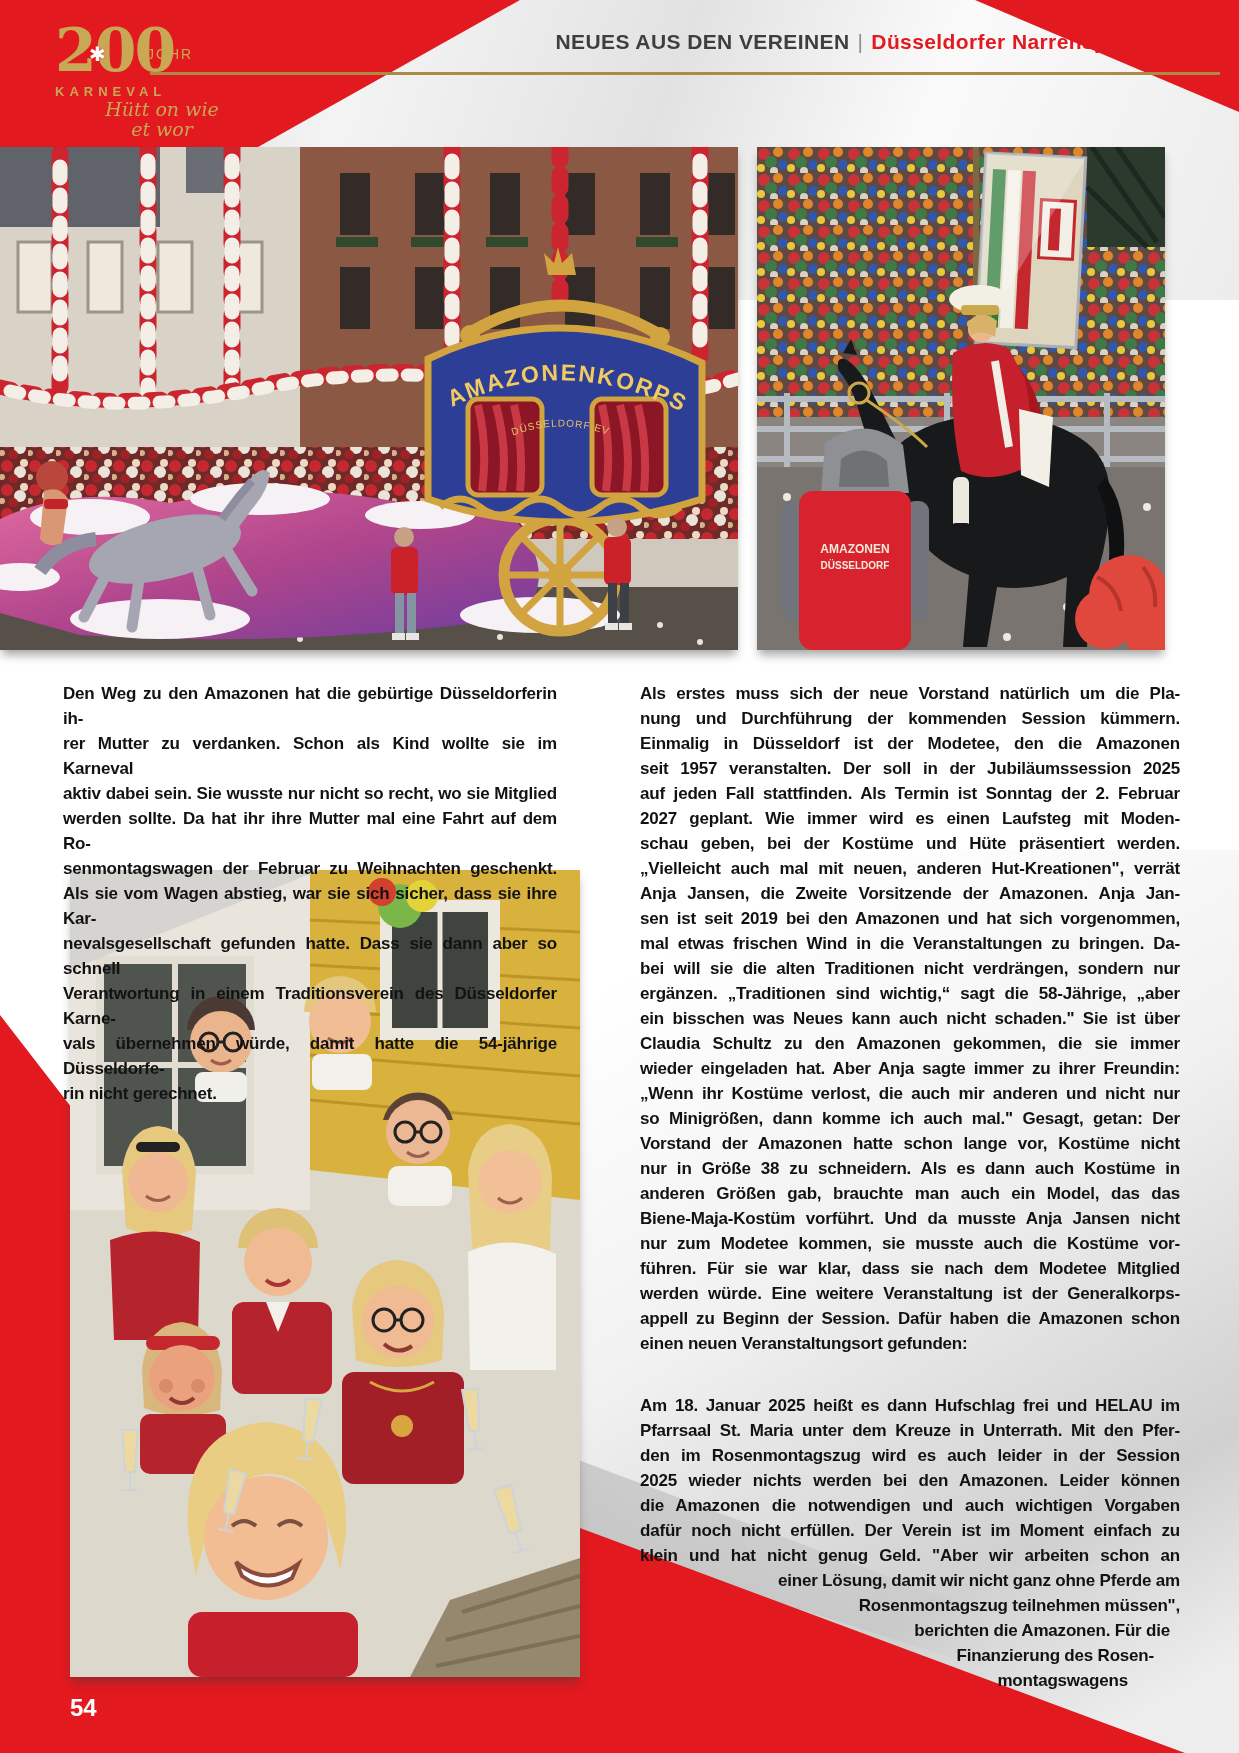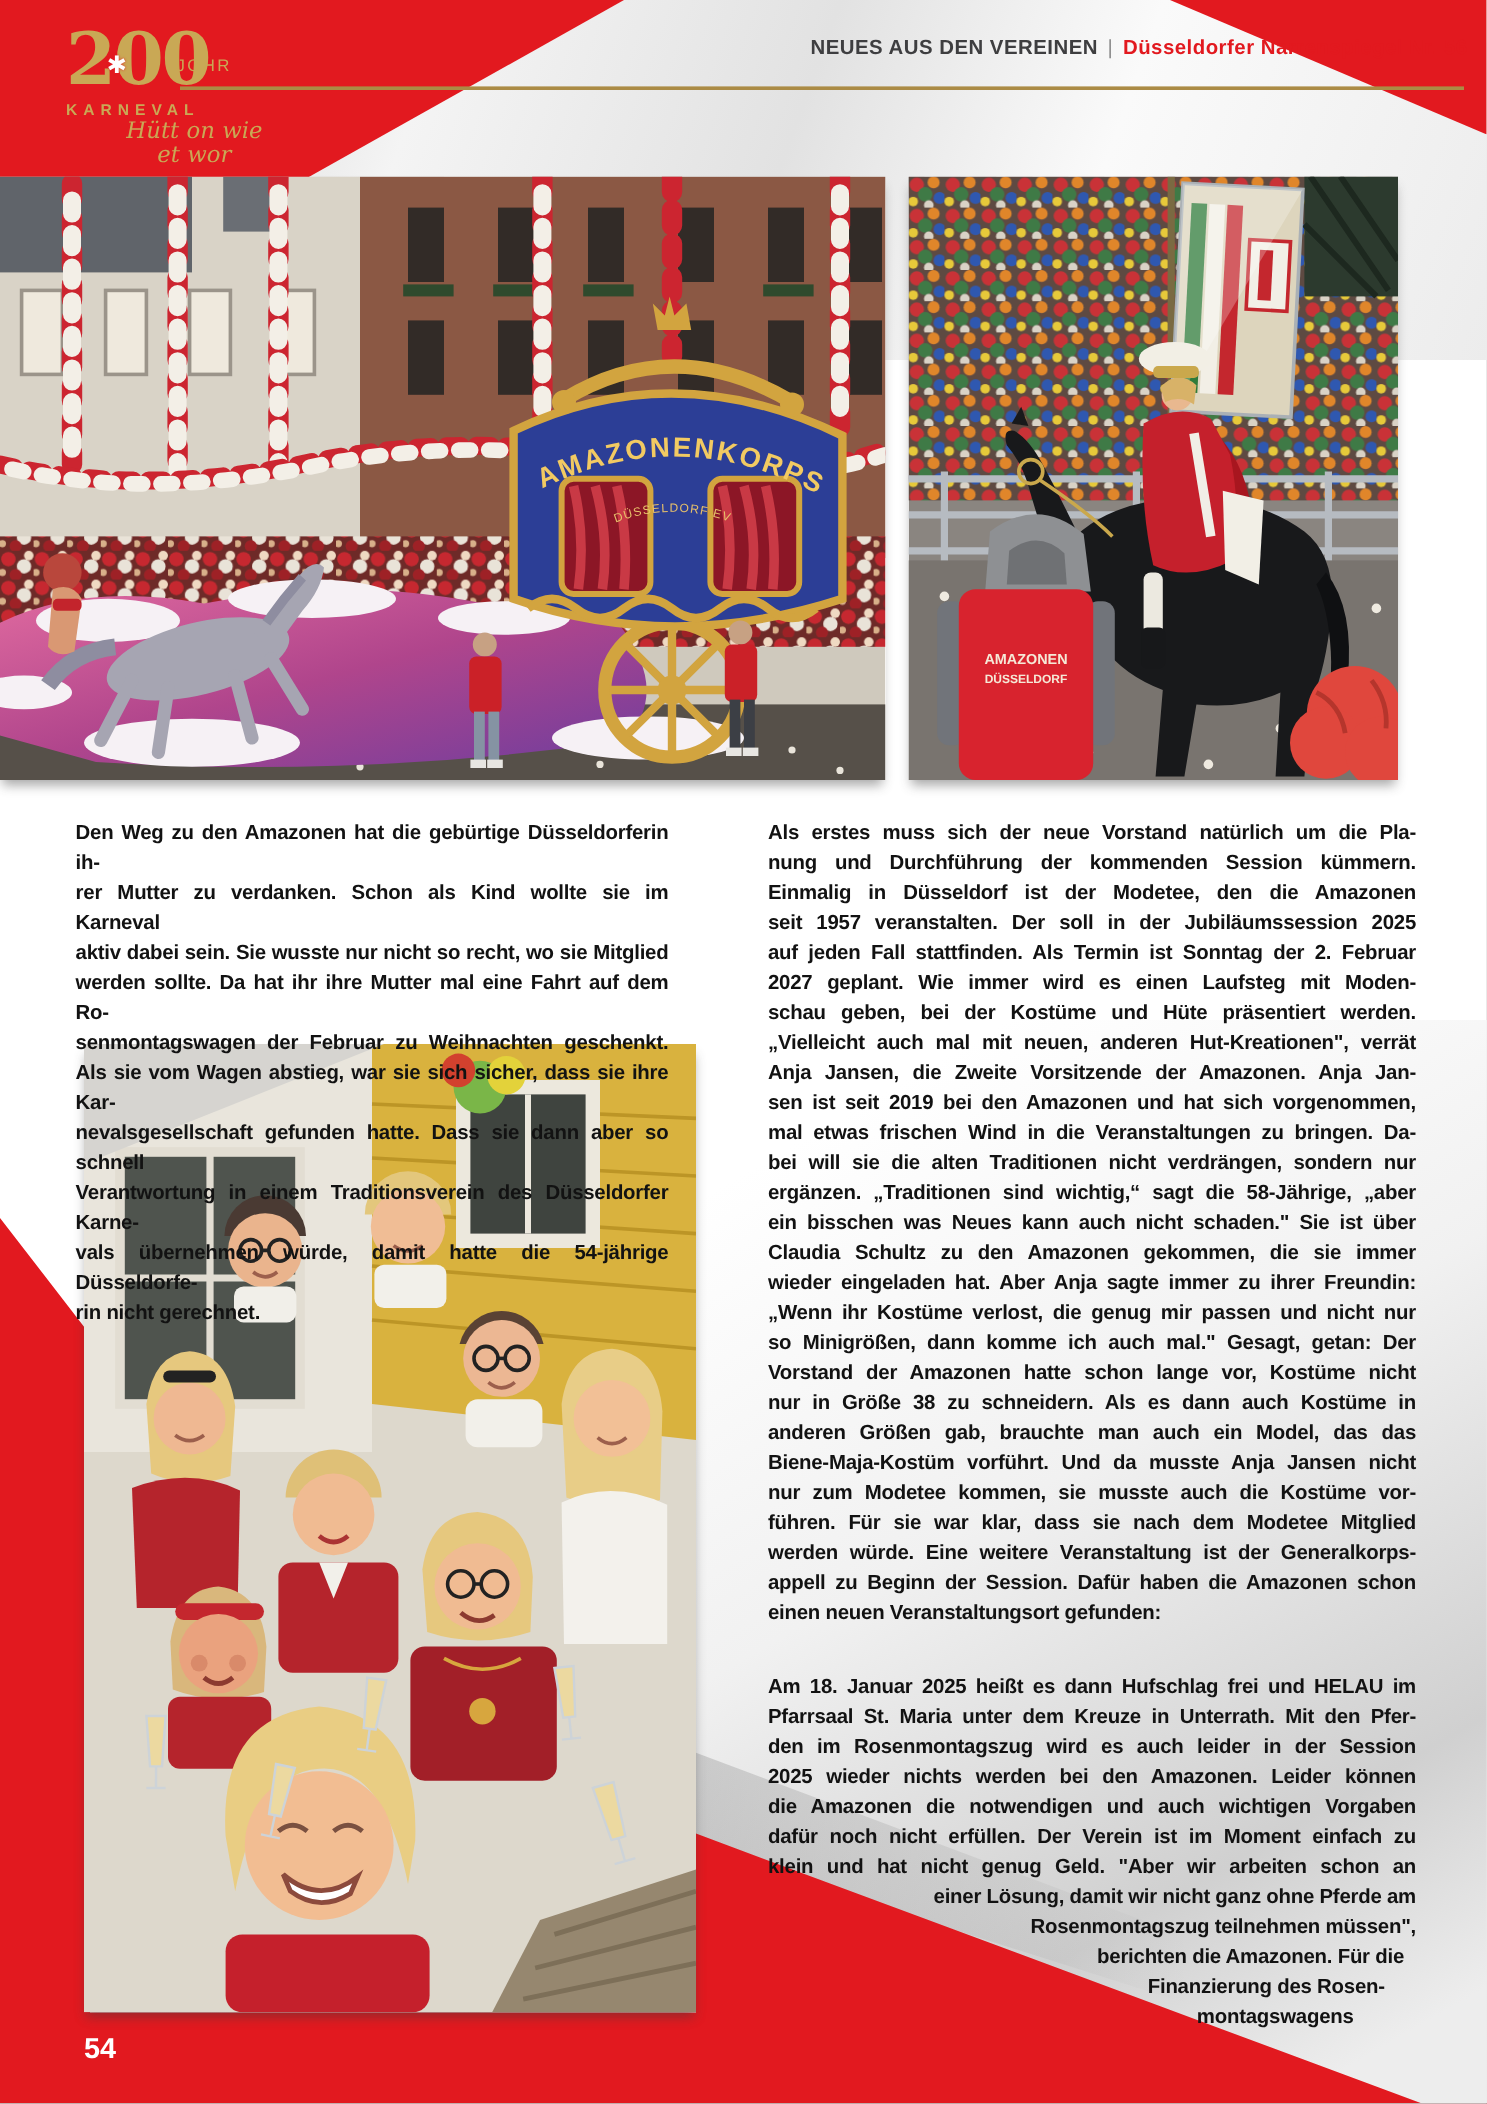--- a/index.html
+++ b/index.html
@@ -18,21 +18,21 @@
     clip-path:polygon(0 0,520px 0,0 292px);}
   .red-topright{left:0;top:0;width:1239px;height:1753px;
     clip-path:polygon(975px 0,1239px 0,1239px 112px);}
   .red-bottom{left:0;top:0;width:1239px;height:1753px;
     clip-path:polygon(0 1015px,75px 1112px,75px 1677px,580px 1677px,580px 1528px,1185px 1753px,0 1753px);}
   .shadow-band{left:0;top:0;width:1239px;height:1753px;
     background:linear-gradient(to right,rgba(75,75,75,.5),rgba(130,130,130,0) 80%);
     clip-path:polygon(565px 1455px,1085px 1650px,1085px 1700px,565px 1535px);}
   .gold-line{left:150px;top:72px;width:1070px;height:3px;background:#ab8b45;}
   
-  .masthead{top:30px;right:32px;font-size:17px;font-weight:bold;letter-spacing:.4px;white-space:nowrap;}
+  .masthead{top:30px;right:32px;font-size:21px;font-weight:bold;letter-spacing:.4px;white-space:nowrap;}
   .masthead .dark{color:#3e3e40;}
   .masthead .sep{color:#8d8d8d;font-weight:normal;padding:0 8px;}
   .masthead .pub{color:#e2191f;}
   
   .logo{left:55px;top:20px;width:260px;color:#c9a855;}
   .logo-200{font-family:"DejaVu Serif",serif;font-size:60px;font-weight:bold;letter-spacing:-2px;line-height:60px;}
   .logo-johr{position:absolute;left:92px;top:26px;font-size:14px;letter-spacing:2px;font-weight:normal;}
   .logo-jester{position:absolute;left:34px;top:22px;font-size:20px;color:#fff;text-shadow:0 0 2px #e2191f;}
   .logo-karneval{font-size:13px;letter-spacing:5px;font-weight:bold;margin-top:4px;}
   .logo-script{font-family:"DejaVu Serif",serif;font-style:italic;font-size:19px;width:130px;
@@ -449,21 +449,21 @@
       <div class="line">schau geben, bei der Kostüme und Hüte präsentiert werden.</div>
       <div class="line">„Vielleicht auch mal mit neuen, anderen Hut-Kreationen", verrät</div>
       <div class="line">Anja Jansen, die Zweite Vorsitzende der Amazonen. Anja Jan-</div>
       <div class="line">sen ist seit 2019 bei den Amazonen und hat sich vorgenommen,</div>
       <div class="line">mal etwas frischen Wind in die Veranstaltungen zu bringen. Da-</div>
       <div class="line">bei will sie die alten Traditionen nicht verdrängen, sondern nur</div>
       <div class="line">ergänzen. „Traditionen sind wichtig,“ sagt die 58-Jährige, „aber</div>
       <div class="line">ein bisschen was Neues kann auch nicht schaden." Sie ist über</div>
       <div class="line">Claudia Schultz zu den Amazonen gekommen, die sie immer</div>
       <div class="line">wieder eingeladen hat. Aber Anja sagte immer zu ihrer Freundin:</div>
-      <div class="line">„Wenn ihr Kostüme verlost, die genug mir passen und nicht nur</div>
+      <div class="line">„Wenn ihr Kostüme verlost, die auch mir anderen und nicht nur</div>
       <div class="line">so Minigrößen, dann komme ich auch mal." Gesagt, getan: Der</div>
       <div class="line">Vorstand der Amazonen hatte schon lange vor, Kostüme nicht</div>
       <div class="line">nur in Größe 38 zu schneidern. Als es dann auch Kostüme in</div>
       <div class="line">anderen Größen gab, brauchte man auch ein Model, das das</div>
       <div class="line">Biene-Maja-Kostüm vorführt. Und da musste Anja Jansen nicht</div>
       <div class="line">nur zum Modetee kommen, sie musste auch die Kostüme vor-</div>
       <div class="line">führen. Für sie war klar, dass sie nach dem Modetee Mitglied</div>
       <div class="line">werden würde. Eine weitere Veranstaltung ist der Generalkorps-</div>
       <div class="line">appell zu Beginn der Session. Dafür haben die Amazonen schon</div>
       <div class="line line-final">einen neuen Veranstaltungsort gefunden:</div>

